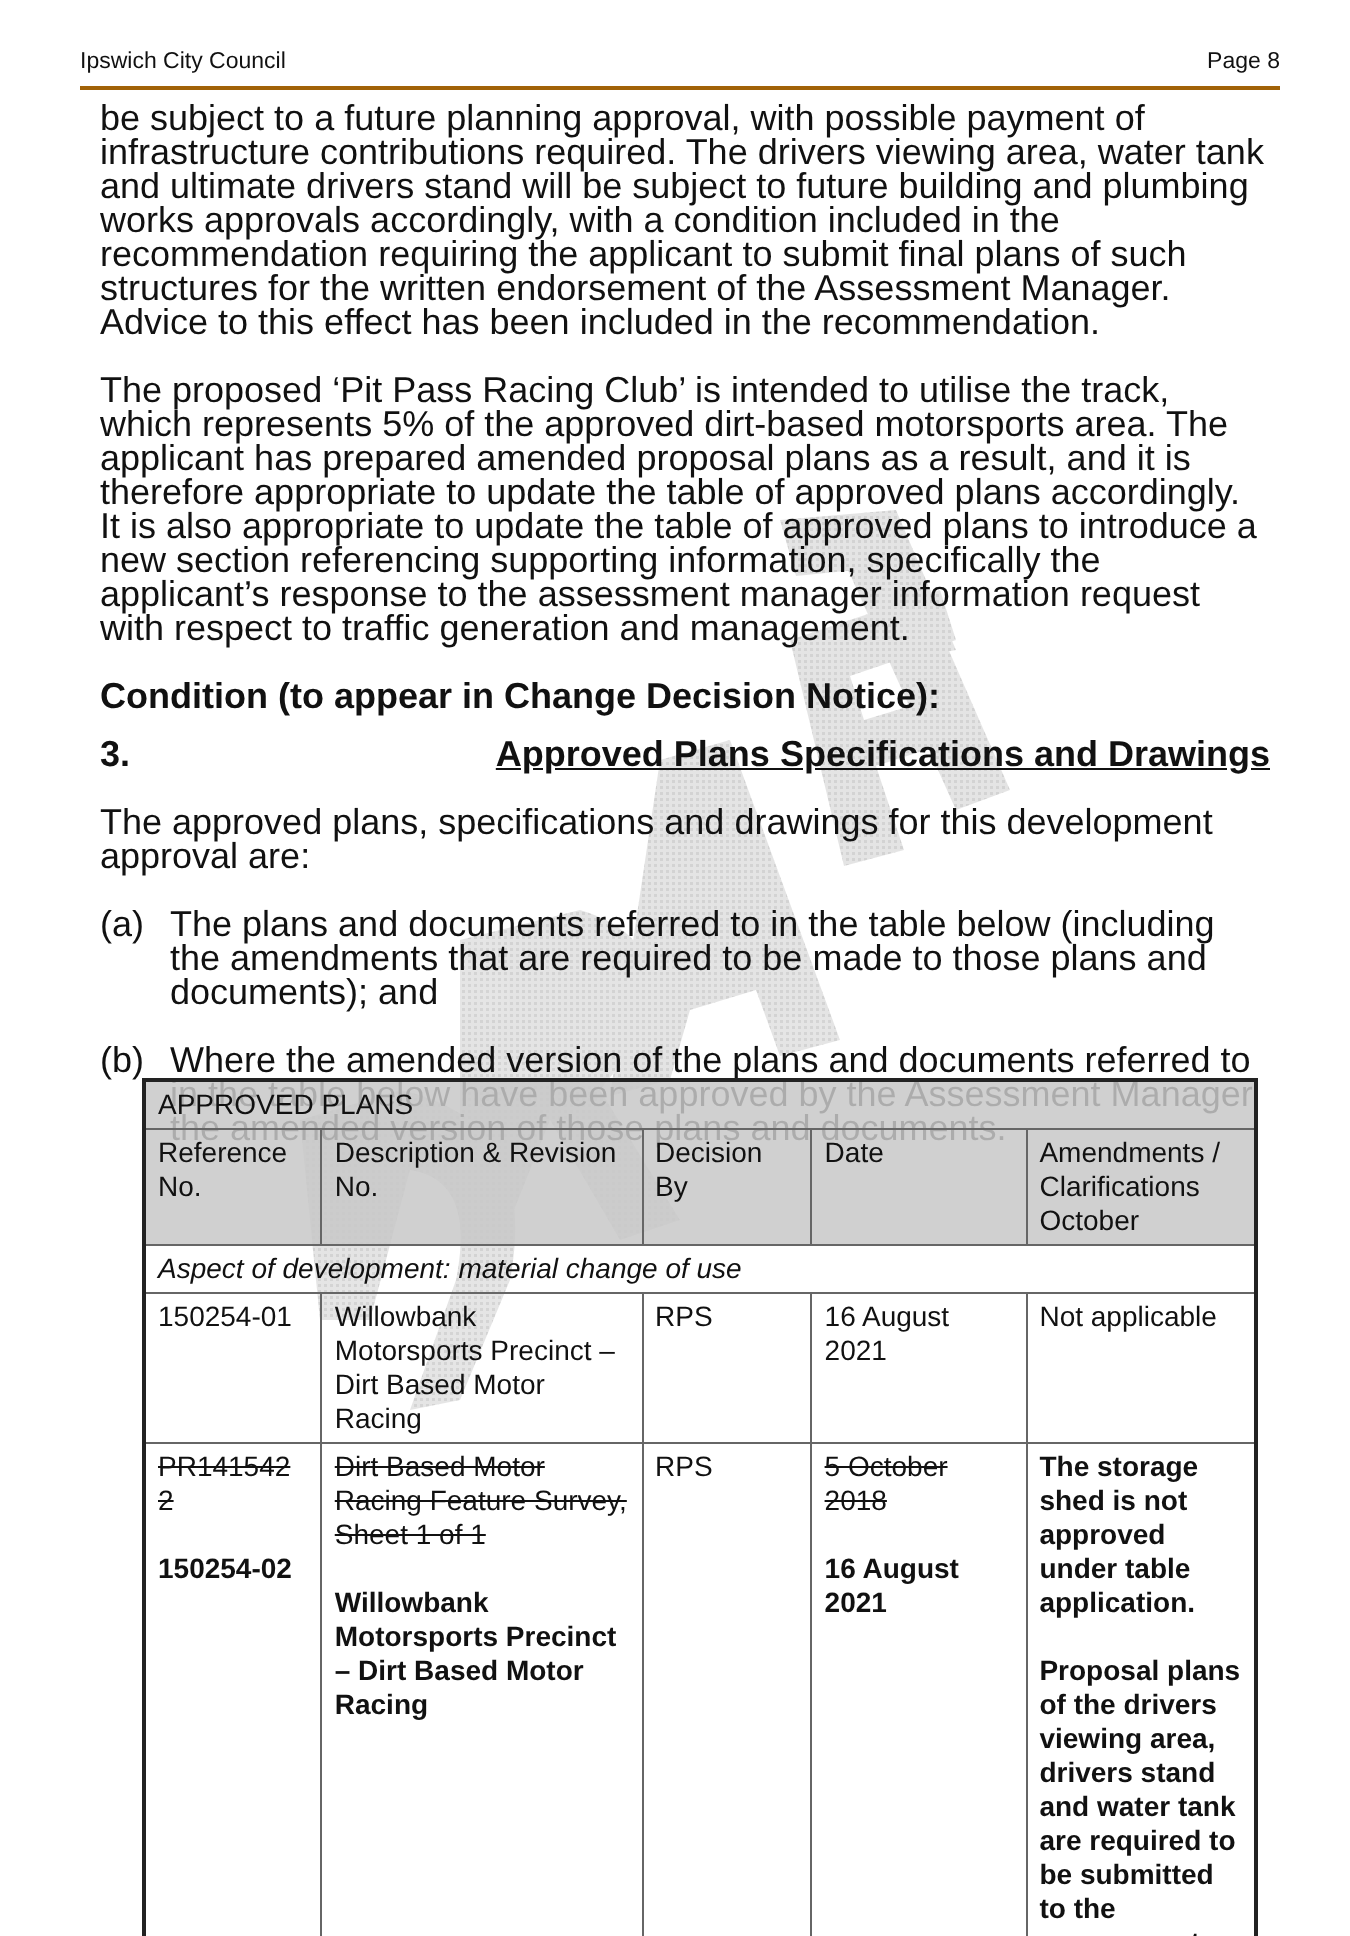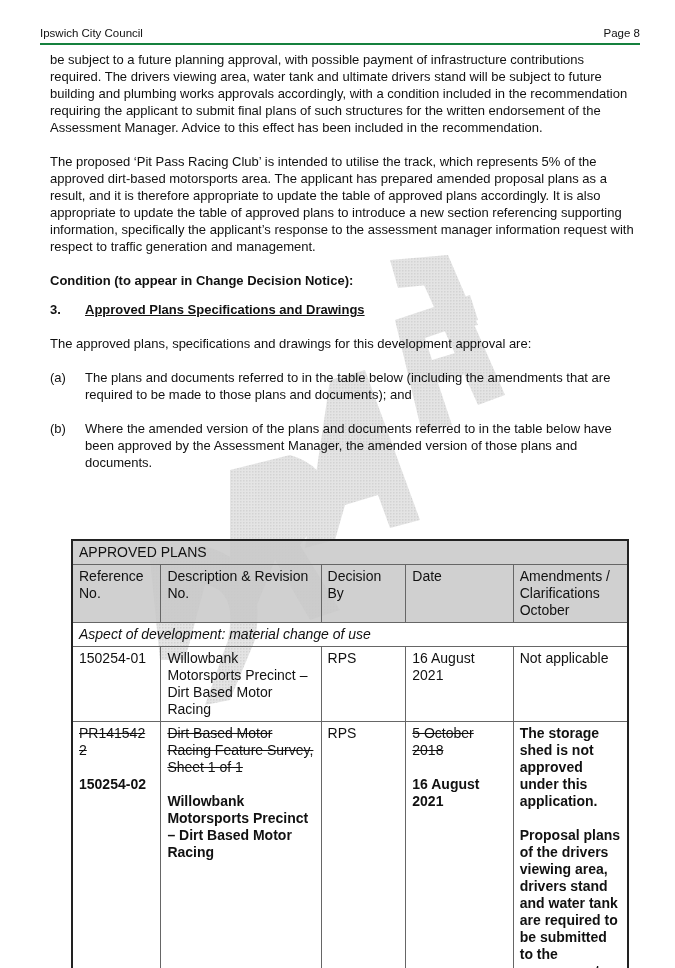--- a/index.html
+++ b/index.html
@@ -6,33 +6,33 @@
     body {
       width: 675px; height: 968px; position: relative; overflow: hidden;
       font-family: "Liberation Sans", sans-serif; color: #111111;
     }
     .watermark {
       position: absolute; left: 0; top: 0; width: 675px; height: 968px;
       pointer-events: none; z-index: 0;
     }
     .header {
       position: absolute; left: 40px; top: 25px; width: 600px; height: 20px;
-      border-bottom: 2px solid #15803d; font-size: 11.5px;
-      display: flex; justify-content: space-between; align-items: center;
+      border-bottom: 2px solid #a16207; font-size: 11.5px;
+      display: flex; justify-content: space-between; align-items: flex-start;
       padding-bottom: 3px; box-sizing: border-box; z-index: 1;
     }
-    .content { position: absolute; left: 50px; top: 51px; width: 585px; z-index: 1; font-size: 13px; line-height: 17px; }
+    .content { position: absolute; left: 50px; top: 51px; width: 585px; z-index: 1; font-size: 18px; line-height: 17px; }
     p { margin: 0; }
     .para { margin-bottom: 17px; }
     .bold { font-weight: bold; }
     .cond-heading { margin-bottom: 12px; }
     .item-row { display: flex; margin-bottom: 17px; }
     .item-num { width: 35px; flex: none; }
     .item-text { flex: 1; }
-    .underline { text-decoration: underline; }
+    .underline { text-decoration: underline; text-align: right; }
     .indent { margin-bottom: 17px; }
 
     table.plans {
       position: absolute; left: 71px; top: 539px; width: 558px;
       border-collapse: collapse; font-size: 14px; line-height: 17px; z-index: 1;
       background: transparent;
       padding-left: 16px;
     }
     table.plans td, table.plans th {
       border: 1px solid #666666; vertical-align: top; padding: 3px 6px;
@@ -139,19 +139,19 @@
       <div class="gap"></div>
       <div class="b">Willowbank Motorsports Precinct – Dirt Based Motor Racing</div>
     </td>
     <td>RPS</td>
     <td>
       <div class="strike">5 October 2018</div>
       <div class="gap"></div>
       <div class="b">16 August 2021</div>
     </td>
     <td>
-      <div class="b">The storage shed is not approved under this application.</div>
+      <div class="b">The storage shed is not approved under table application.</div>
       <div class="gap"></div>
       <div class="b">Proposal plans of the drivers viewing area, drivers stand and water tank are required to be submitted to the assessment</div>
     </td>
   </tr>
 </tbody>
   </table>
 
 </body></html>

